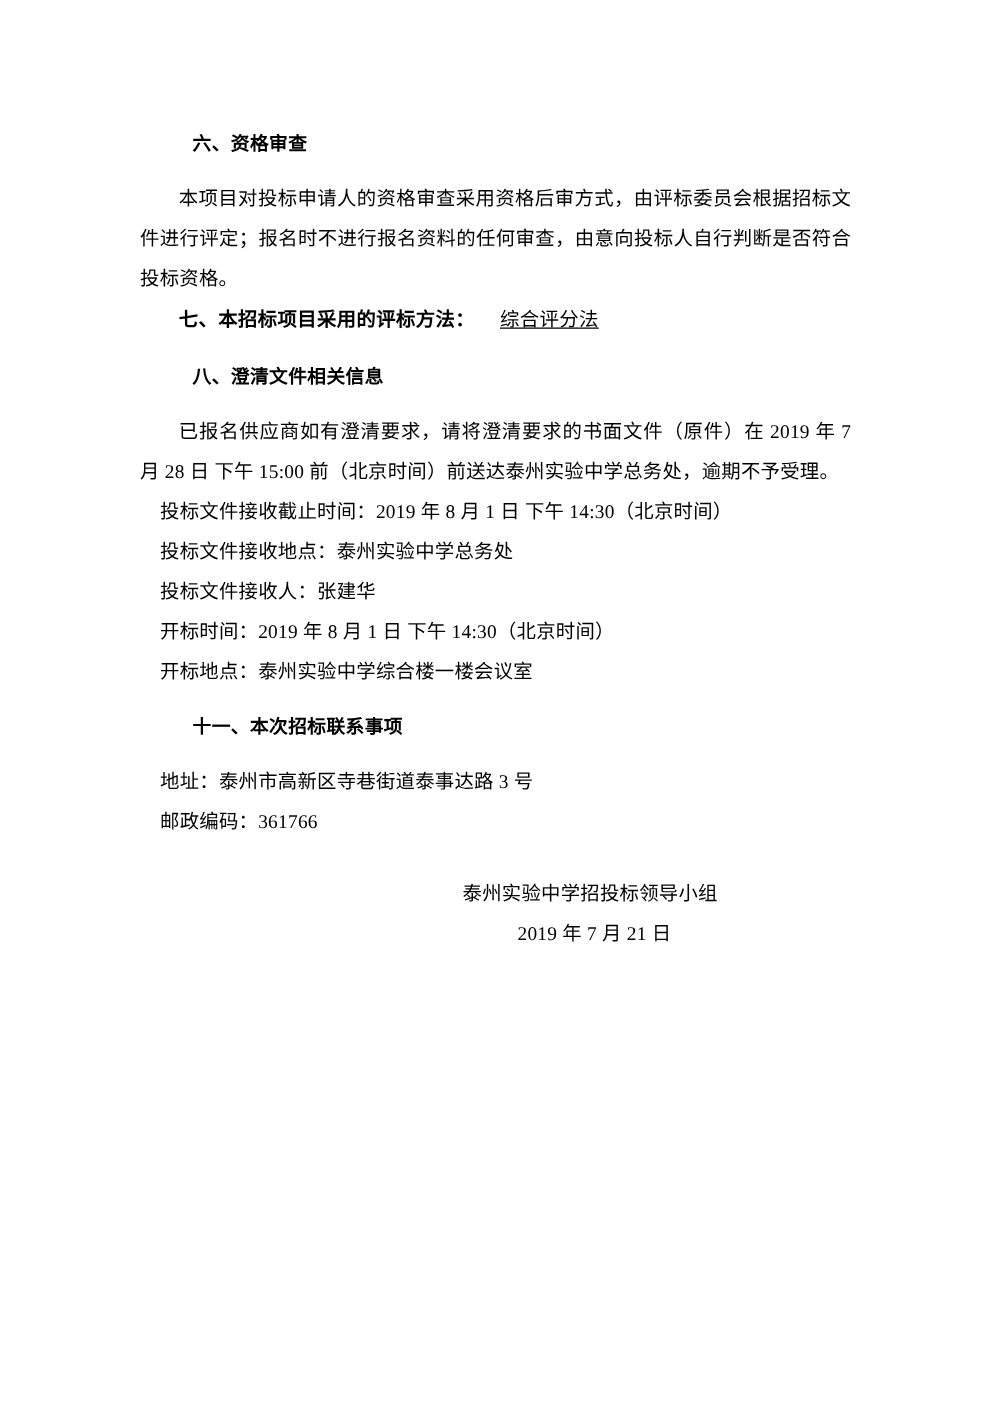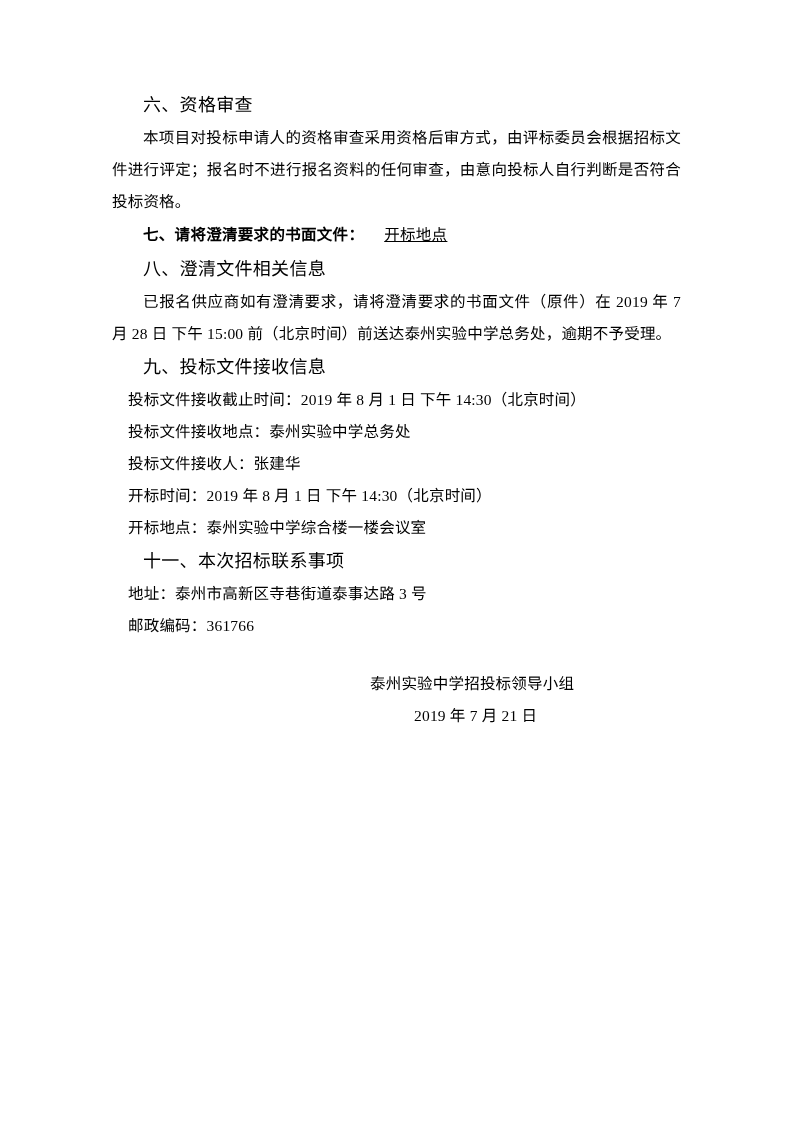--- a/index.html
+++ b/index.html
@@ -19,24 +19,24 @@
     width: 793px;
     height: 1122px;
     box-sizing: border-box;
     padding: 88px 112px 0 112px;
   }
   .doc-body {
     font-size: 15.5px;
     line-height: 32px;
   }
   .heading {
-    font-weight: normal;
-    font-size: 18px;
+    font-weight: bold;
+    font-size: 15px;
     line-height: 34px;
-    margin: 0;
+    margin: 11px;
     text-indent: 31px;
     letter-spacing: 0.3px;
   }
   .heading-inline {
     font-weight: bold;
     font-size: 15.5px;
     line-height: 34px;
     margin: 0;
     text-indent: 31px;
     letter-spacing: 0.3px;
@@ -80,27 +80,26 @@
 </head>
 <body>
 
 <div class="page">
   <div class="doc-body">
 
     <h2 class="heading">六、资格审查</h2>
     <p class="para">本项目对投标申请人的资格审查采用资格后审方式，由评标委员会根据招标文件进行评定；报名时不进行报名资料的任何审查，由意向投标人自行判断是否符合投标资格。</p>
 
     <h2 class="heading-inline">
-      <span>七、请将澄清要求的书面文件：</span><span class="value">开标地点</span>
+      <span>七、本招标项目采用的评标方法：</span><span class="value">综合评分法</span>
     </h2>
 
     <h2 class="heading">八、澄清文件相关信息</h2>
     <p class="para">已报名供应商如有澄清要求，请将澄清要求的书面文件（原件）在 2019 年 7 月 28 日 下午  15:00 前（北京时间）前送达泰州实验中学总务处，逾期不予受理。</p>
 
-    <h2 class="heading">九、投标文件接收信息</h2>
     <p class="flat">投标文件接收截止时间：2019 年 8 月 1 日 下午  14:30（北京时间）</p>
     <p class="flat">投标文件接收地点：泰州实验中学总务处</p>
     <p class="flat">投标文件接收人：张建华</p>
 
     <p class="flat">开标时间：2019 年 8 月 1 日 下午 14:30（北京时间）</p>
     <p class="flat">开标地点：泰州实验中学综合楼一楼会议室</p>
 
     <h2 class="heading">十一、本次招标联系事项</h2>
     <p class="flat">地址：泰州市高新区寺巷街道泰事达路 3 号</p>
     <p class="flat">邮政编码：361766</p>

